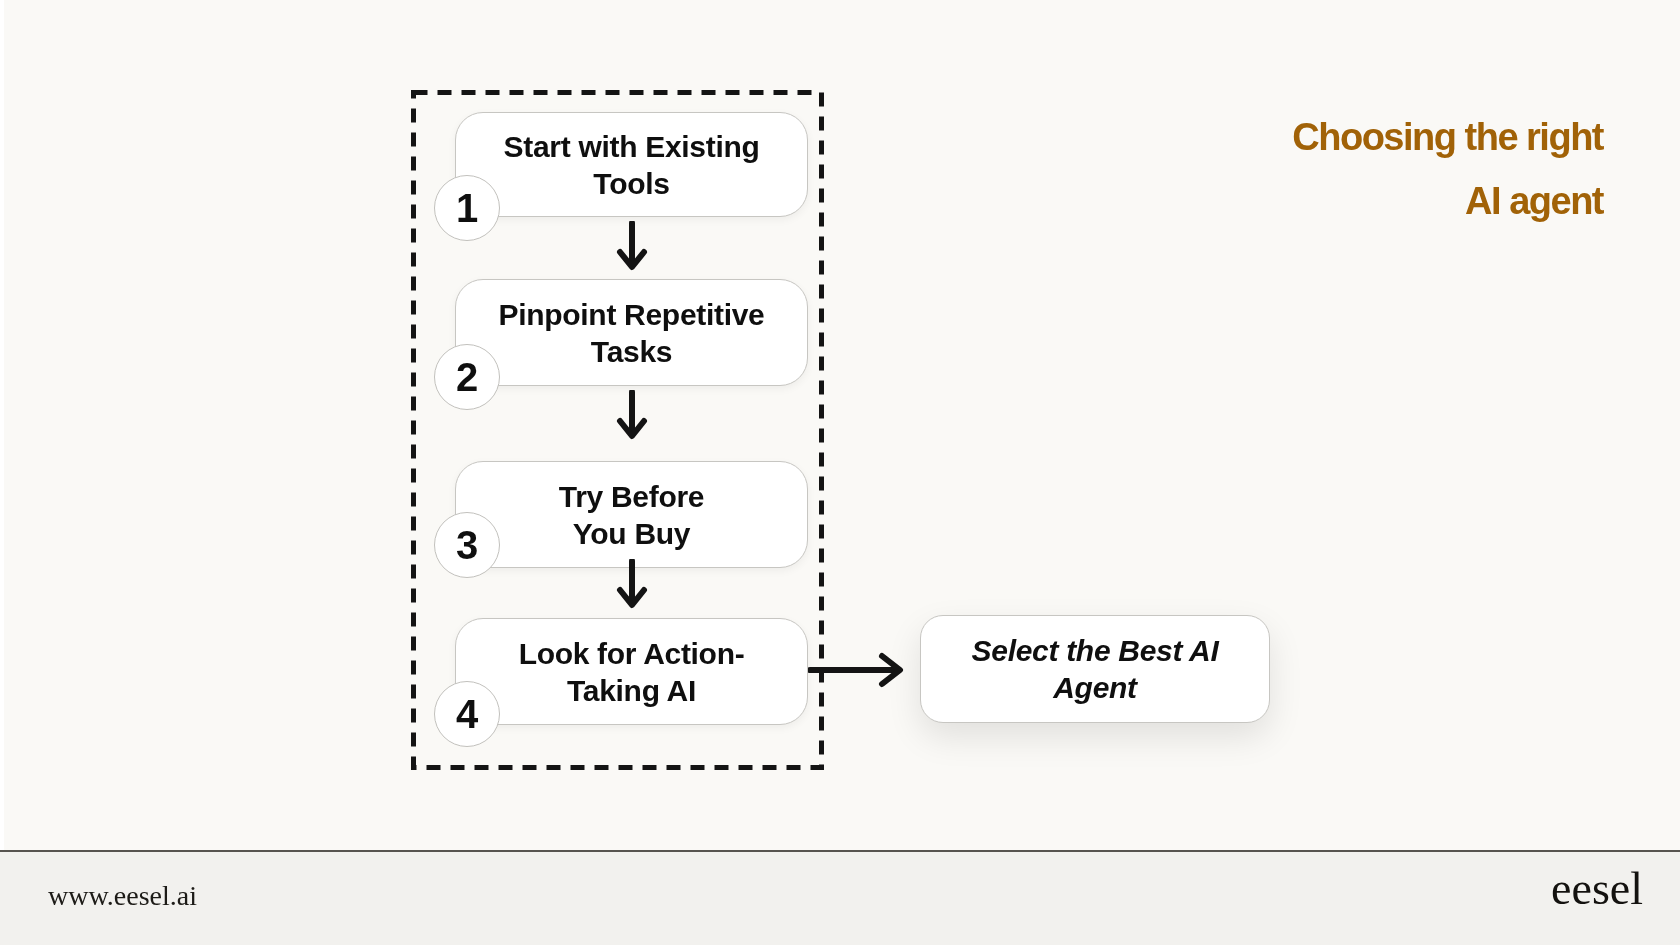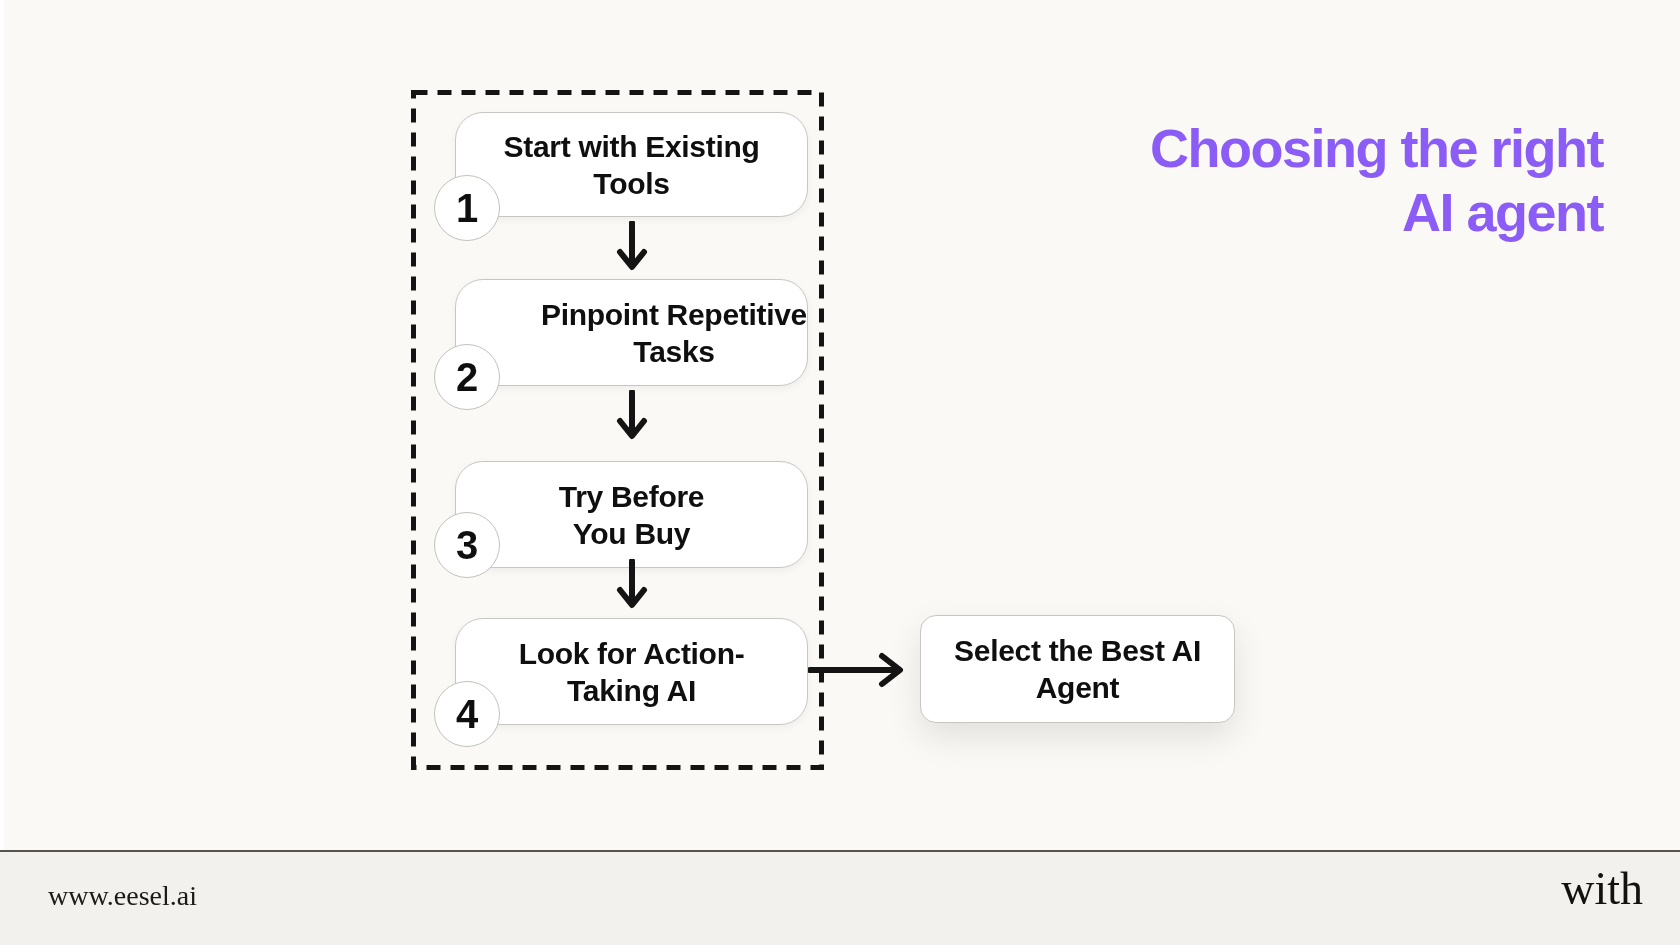--- a/index.html
+++ b/index.html
@@ -8,50 +8,51 @@
     background:#faf9f6;
     font-family:"Liberation Sans", sans-serif;
     color:#121212;
   }
   .left-edge{
     position:absolute;left:0;top:0;width:4px;height:945px;background:#ffffff;
   }
   
   .title{
     position:absolute;top:80px;right:77px;
-    font-size:54px;line-height:64px;font-weight:700;
+    font-size:38px;line-height:64px;font-weight:700;
     letter-spacing:-1.5px;text-align:right;
-    white-space:pre-line;color:#8b5cf6;
+    white-space:pre-line;color:#a16207;
   }
   
   .dashed-frame{
     position:absolute;left:411px;top:90px;width:413px;height:680px;
   }
   
   .flow-box{
     position:absolute;left:455px;width:353px;
     background:#ffffff;border:1.5px solid #c7c6c2;border-radius:28px;
     box-sizing:border-box;
     display:flex;align-items:center;justify-content:center;
     box-shadow:0 3px 8px rgba(0,0,0,0.05);
   }
   .flow-box .label{
     font-size:30px;line-height:37px;font-weight:700;letter-spacing:-0.3px;
     text-align:center;white-space:pre-line;color:#0f0f0f;
   }
   .box-1{top:112px;height:105px;}
-  .box-2{top:279px;height:107px;justify-content:flex-end;}
+  .box-2{top:279px;height:107px;}
   .box-3{top:461px;height:107px;}
   .box-4{top:618px;height:107px;}
   .result-box{
-    position:absolute;left:920px;top:615px;width:315px;height:108px;
-    background:#ffffff;border:1.5px solid #c7c6c2;border-radius:16px;
+    position:absolute;left:920px;top:615px;width:350px;height:108px;
+    background:#ffffff;border:1.5px solid #c7c6c2;border-radius:23px;
     box-sizing:border-box;
     display:flex;align-items:center;justify-content:center;
     box-shadow:0 14px 34px rgba(0,0,0,0.10);
+    font-style:italic;
   }
   .result-box .label{
     font-size:30px;line-height:37px;font-weight:700;letter-spacing:-0.3px;
     text-align:center;white-space:pre-line;color:#0f0f0f;
   }
   
   .num-circle{
     position:absolute;left:434px;width:66px;height:66px;
     background:#ffffff;border:1.5px solid #c2c1bd;border-radius:50%;
     box-sizing:border-box;z-index:5;
@@ -146,14 +147,14 @@
   <path d="M74 6 L92 20 L74 34" stroke="#141414" stroke-width="6" stroke-linecap="round" stroke-linejoin="round" fill="none"></path>
 </svg>
 
 <div class="result-box">
   <div class="label">Select the Best AI
 Agent</div>
 </div>
 
 <div class="footer">
   <span class="footer-url">www.eesel.ai</span>
-  <span class="footer-brand">with</span>
+  <span class="footer-brand">eesel</span>
 </div>
 
 </body></html>

